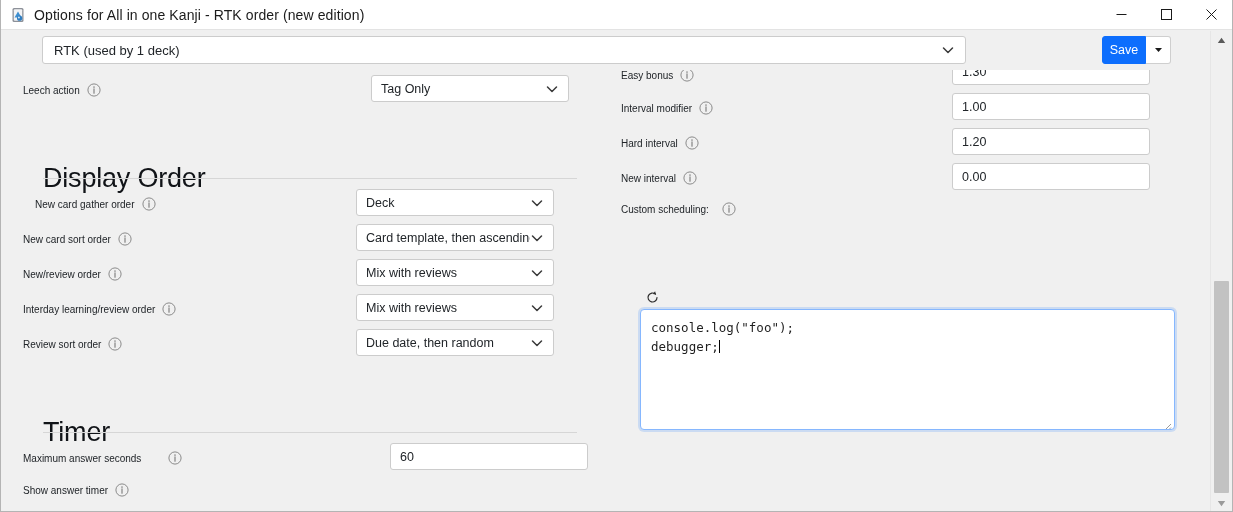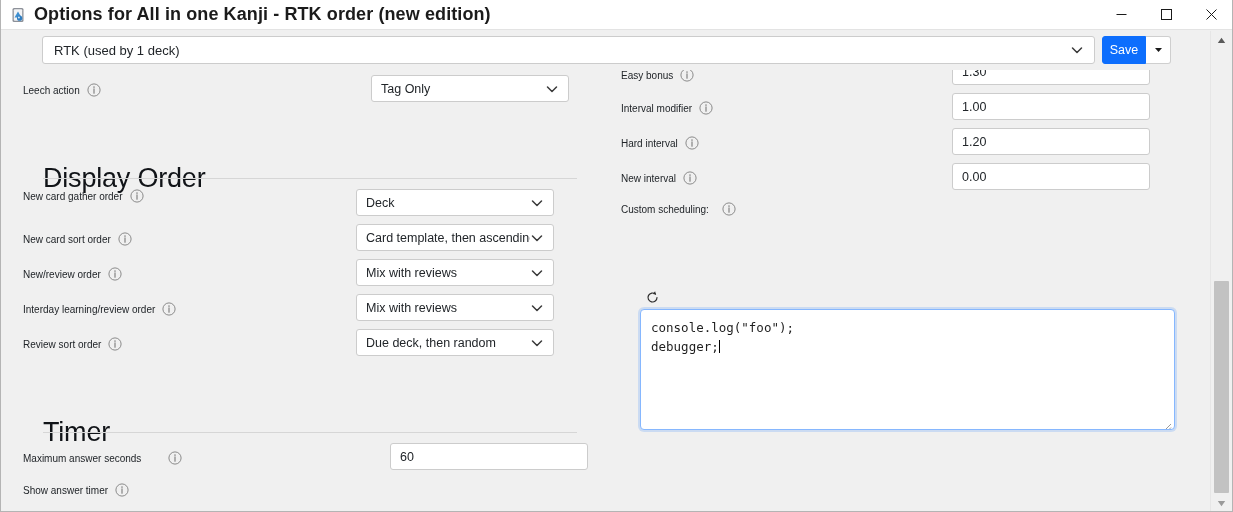--- a/index.html
+++ b/index.html
@@ -29,43 +29,42 @@
     background: #ffffff;
     border-bottom: 1px solid #e3e3e3;
     display: flex; align-items: center;
   }
   #app-icon {
     width: 16px; height: 16px;
     margin-left: 9px; margin-right: 8px;
     position: relative; flex: 0 0 auto;
   }
   #title-text {
-    font-size: 18px;
+    font-size: 14px;
     color: #1b1b1b;
     letter-spacing: .1px;
     white-space: nowrap;
     flex: 1 1 auto;
-    font-weight: bold;
   }
   .wbtn {
     width: 45px; height: 30px;
     display: flex; align-items: center; justify-content: center;
     flex: 0 0 auto;
   }
   .wbtn svg { display: block; }
 
   
   #header {
     position: absolute; top: 31px; left: 0;
     width: 1233px; height: 39px;
     background: #f0f0f0;
   }
   #preset-select {
     position: absolute; left: 41px; top: 5px;
-    width: 1053px; height: 28px;
+    width: 924px; height: 28px;
     background: #ffffff;
     border: 1px solid #cccccc;
     border-radius: 3px;
     display: flex; align-items: center;
   }
   #preset-value {
     font-size: 13px; color: #212529;
     margin-left: 11px; flex: 1 1 auto;
     white-space: nowrap; overflow: hidden;
   }
@@ -273,21 +272,21 @@
         <span class="caret">
           <svg width="14" height="14" viewBox="0 0 14 14">
               <path d="M2.5 5 L7 9.5 L11.5 5" fill="none" stroke="#3a3a3a" stroke-width="1.5" stroke-linecap="round" stroke-linejoin="round"></path>
             </svg>
         </span>
       </div>
 
       <h2 class="section-head" style="top:71px;">Display Order</h2>
       <div class="section-rule" style="top:108px; width:534px;"></div>
 
-      <div class="row" style="top:111px;">
+      <div class="row" style="top:119px;margin-left:12px;">
         <span class="label">New card gather order</span>
         <span class="info-icon">
           <svg width="14" height="14" viewBox="0 0 14 14">
               <circle cx="7" cy="7" r="6.1" fill="none" stroke="#8a8a8a" stroke-width="1"></circle>
               <path d="M7 5.9 V10.2" stroke="#8a8a8a" stroke-width="1.3" stroke-linecap="round"></path>
               <circle cx="7" cy="4" r=".85" fill="#8a8a8a"></circle>
             </svg>
         </span>
       </div>
       <div class="ctl" style="left:333px; top:119px; width:198px;">
@@ -360,21 +359,21 @@
         <span class="label">Review sort order</span>
         <span class="info-icon">
           <svg width="14" height="14" viewBox="0 0 14 14">
               <circle cx="7" cy="7" r="6.1" fill="none" stroke="#8a8a8a" stroke-width="1"></circle>
               <path d="M7 5.9 V10.2" stroke="#8a8a8a" stroke-width="1.3" stroke-linecap="round"></path>
               <circle cx="7" cy="4" r=".85" fill="#8a8a8a"></circle>
             </svg>
         </span>
       </div>
       <div class="ctl" style="left:333px; top:259px; width:198px;">
-        <span class="val">Due deck, then random</span>
+        <span class="val">Due date, then random</span>
         <span class="caret">
           <svg width="14" height="14" viewBox="0 0 14 14">
               <path d="M2.5 5 L7 9.5 L11.5 5" fill="none" stroke="#3a3a3a" stroke-width="1.5" stroke-linecap="round" stroke-linejoin="round"></path>
             </svg>
         </span>
       </div>
 
       <h2 class="section-head" style="top:325px;">Timer</h2>
       <div class="section-rule" style="top:362px; width:534px;"></div>
 

